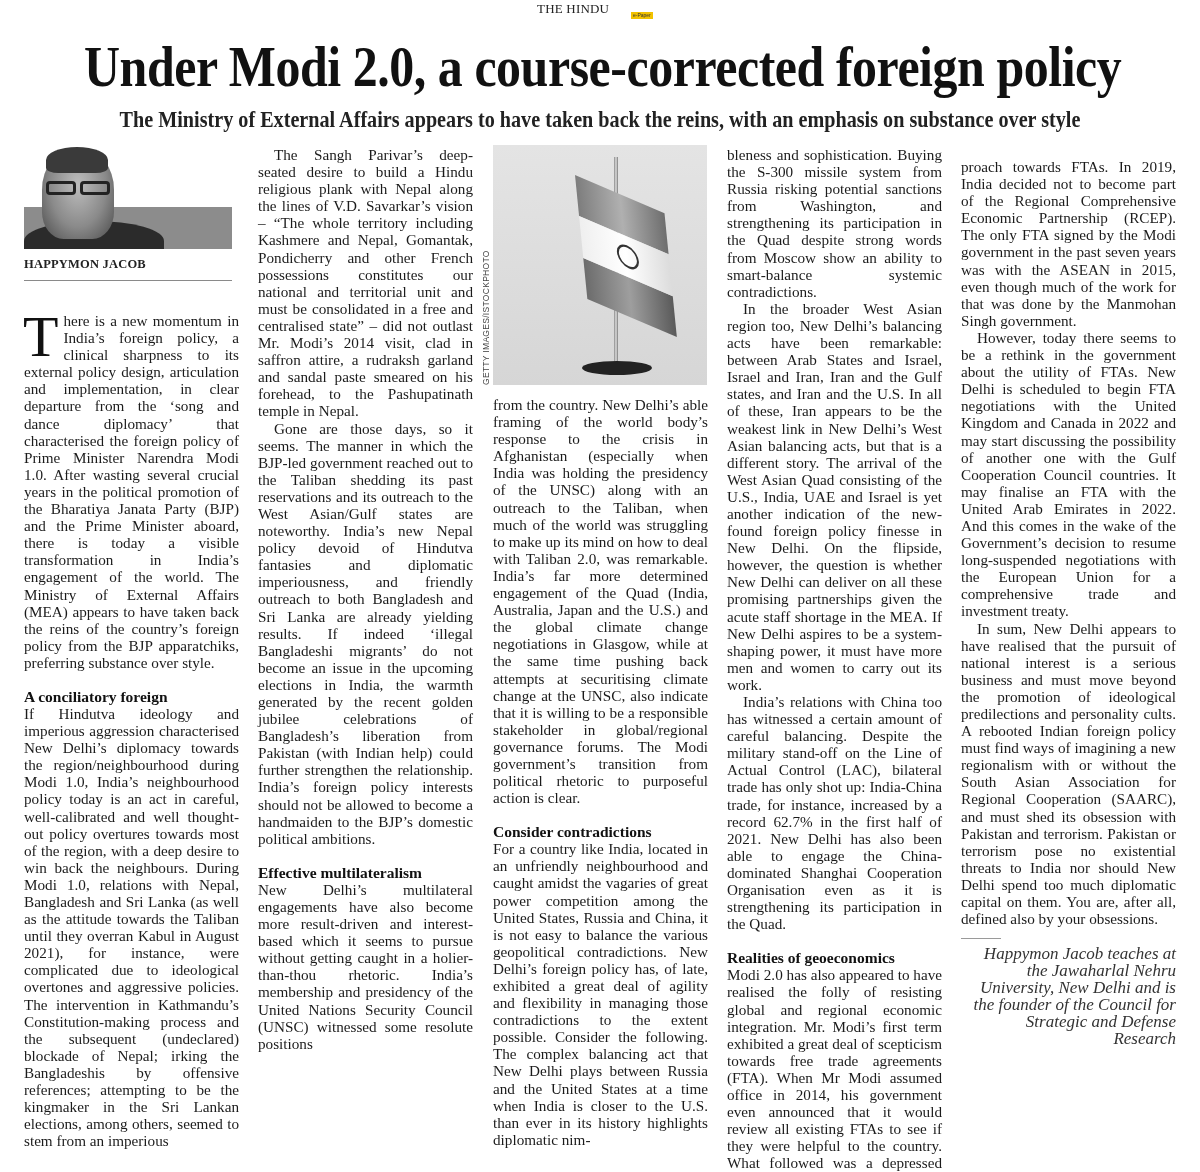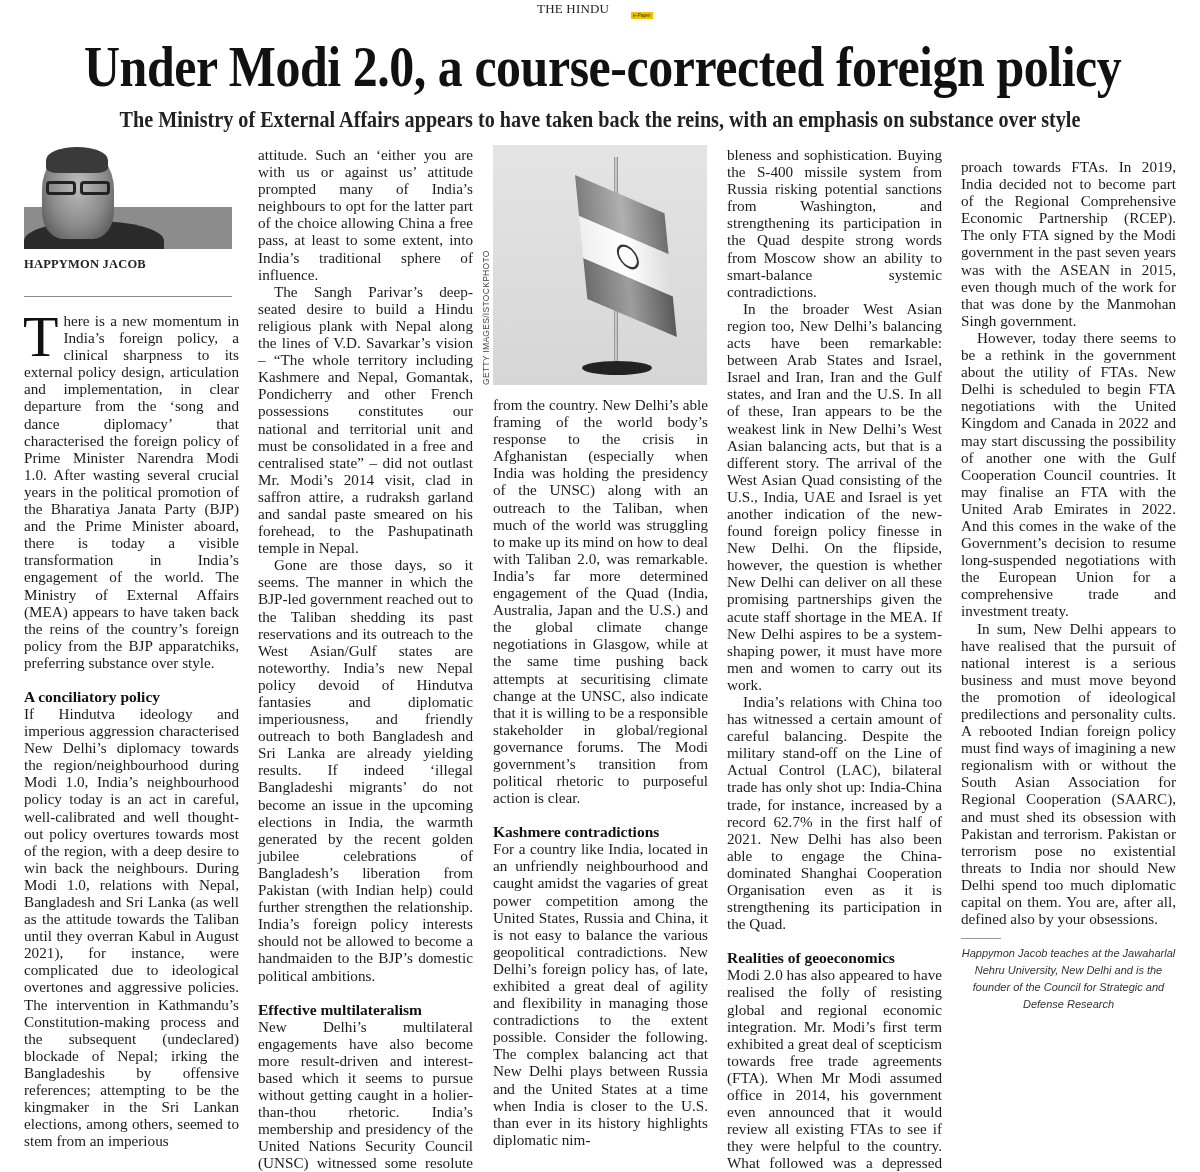--- a/index.html
+++ b/index.html
@@ -31,35 +31,35 @@
   .dropcap { float: left; font-size: 58px; line-height: 46px; margin: 2px 5px 0 -1px; font-family: "Liberation Serif", serif; color: #111; }
 
   .author-photo { position: absolute; left: 24px; top: 145px; width: 208px; height: 104px; overflow: hidden; }
   .author-photo .band { position: absolute; left: 0; top: 62px; width: 208px; height: 42px; background: #8c8c8c; }
   .author-photo .head { position: absolute; left: 18px; top: 4px; width: 72px; height: 90px; background: radial-gradient(ellipse at 50% 40%, #bdbdbd 0%, #8a8a8a 55%, #4a4a4a 100%); border-radius: 45% 45% 30% 30%; }
   .author-photo .hair { position: absolute; left: 22px; top: 2px; width: 62px; height: 26px; background: #3a3a3a; border-radius: 50% 50% 20% 20%; }
   .author-photo .glasses { position: absolute; left: 14px; top: 36px; width: 80px; height: 14px; }
   .author-photo .glasses span { position: absolute; top: 0; width: 30px; height: 14px; border: 3px solid #222; border-radius: 4px; }
   .author-photo .shoulders { position: absolute; left: 0; top: 76px; width: 140px; height: 40px; background: #2b2b2b; border-radius: 60% 60% 0 0; }
 
-  .byline { position: absolute; left: 24px; top: 257px; width: 208px; font-family: "Liberation Serif", serif; font-weight: bold; font-size: 12.5px; letter-spacing: 0.2px; color: #222; padding-bottom: 24px; border-bottom: 1px solid #8a8a8a; }
+  .byline { position: absolute; left: 24px; top: 257px; width: 208px; font-family: "Liberation Serif", serif; font-weight: bold; font-size: 12.5px; letter-spacing: 0.2px; color: #222; padding-bottom: 8px; border-bottom: 1px solid #8a8a8a; }
 
   .flag-photo { position: absolute; left: 493px; top: 145px; width: 214px; height: 240px; background: linear-gradient(180deg, #e4e4e4 0%, #d6d6d6 100%); overflow: hidden; }
   .flag-photo .pole { position: absolute; left: 121px; top: 12px; width: 4px; height: 212px; background: linear-gradient(90deg, #8a8a8a, #dcdcdc, #7a7a7a); }
   .flag-photo .base { position: absolute; left: 89px; top: 216px; width: 70px; height: 14px; background: #222; border-radius: 50%; }
   .flag-photo .flag { position: absolute; left: 82px; top: 30px; width: 90px; height: 118px; transform: skewY(28deg) rotate(-6deg); transform-origin: left top; }
   .flag-photo .flag .s1 { height: 39px; background: linear-gradient(90deg, #7d7d7d, #b0b0b0, #6e6e6e); }
   .flag-photo .flag .s2 { height: 40px; background: linear-gradient(90deg, #efefef, #ffffff, #dcdcdc); position: relative; }
   .flag-photo .flag .s3 { height: 39px; background: linear-gradient(90deg, #6c6c6c, #9e9e9e, #5a5a5a); }
   .flag-photo .flag .chakra { position: absolute; left: 36px; top: 9px; width: 22px; height: 22px; border: 2px solid #333; border-radius: 50%; }
   .photo-credit { position: absolute; left: 481px; top: 160px; width: 12px; height: 225px; }
   .photo-credit span { position: absolute; left: 0; bottom: 0; transform: rotate(-90deg); transform-origin: left bottom; white-space: nowrap; font-family: "Liberation Sans", sans-serif; font-size: 8.5px; letter-spacing: 0.3px; color: #444; display: block; width: 120px; margin-left: 10px; }
 
   .endrule { width: 40px; border-top: 1px solid #9a9a9a; margin-top: 11px; margin-bottom: 6px; }
-  .author-note { font-family: Liberation Sans, sans-serif; font-style: italic; font-size: 11px; line-height: 17px; text-align: center; text-indent: 0 !important; color: #333; }
+  .author-note { font-family: Liberation Serif, serif; font-style: italic; font-size: 17px; line-height: 17px; text-align: right; text-indent: 0 !important; color: #333; }
 </style>
 </head>
 <body>
 
 <div class="masthead">
   <div class="logo">
     <span>THE HINDU</span>
   </div>
   <div class="badge">e-Paper</div>
 </div>
@@ -89,40 +89,39 @@
     <div class="s1"></div>
     <div class="s2">
         <div class="chakra"></div>
       </div>
     <div class="s3"></div>
   </div>
 </div>
 
 <div class="col c1">
   <p class="noindent"><span class="dropcap">T</span><span>here is a new momentum in India’s foreign policy, a clinical sharpness to its external policy design, articulation and implementation, in clear departure from the ‘song and dance diplomacy’ that characterised the foreign policy of Prime Minister Narendra Modi 1.0. After wasting several crucial years in the political promotion of the Bharatiya Janata Party (BJP) and the Prime Minister aboard, there is today a visible transformation in India’s engagement of the world. The Ministry of External Affairs (MEA) appears to have taken back the reins of the country’s foreign policy from the BJP apparatchiks, preferring substance over style.</span></p>
-  <h3>A conciliatory policy</h3>
+  <h3>A conciliatory foreign</h3>
   <p class="noindent">If Hindutva ideology and imperious aggression characterised New Delhi’s diplomacy towards the region/neighbourhood during Modi 1.0, India’s neighbourhood policy today is an act in careful, well-calibrated and well thought-out policy overtures towards most of the region, with a deep desire to win back the neighbours. During Modi 1.0, relations with Nepal, Bangladesh and Sri Lanka (as well as the attitude towards the Taliban until they overran Kabul in August 2021), for instance, were complicated due to ideological overtones and aggressive policies. The intervention in Kathmandu’s Constitution-making process and the subsequent (undeclared) blockade of Nepal; irking the Bangladeshis by offensive references; attempting to be the kingmaker in the Sri Lankan elections, among others, seemed to stem from an imperious</p>
 </div>
 
 <div class="col c2">
-  <p class="noindent">attitude. Such an ‘either you are with us or against us’ attitude prompted many of India’s neighbours to opt for the latter part of the choice allowing China a free pass, at least to some extent, into India’s traditional sphere of influence.</p>
   <p>The Sangh Parivar’s deep-seated desire to build a Hindu religious plank with Nepal along the lines of V.D. Savarkar’s vision – “The whole territory including Kashmere and Nepal, Gomantak, Pondicherry and other French possessions constitutes our national and territorial unit and must be consolidated in a free and centralised state” – did not outlast Mr. Modi’s 2014 visit, clad in saffron attire, a rudraksh garland and sandal paste smeared on his forehead, to the Pashupatinath temple in Nepal.</p>
   <p>Gone are those days, so it seems. The manner in which the BJP-led government reached out to the Taliban shedding its past reservations and its outreach to the West Asian/Gulf states are noteworthy. India’s new Nepal policy devoid of Hindutva fantasies and diplomatic imperiousness, and friendly outreach to both Bangladesh and Sri Lanka are already yielding results. If indeed ‘illegal Bangladeshi migrants’ do not become an issue in the upcoming elections in India, the warmth generated by the recent golden jubilee celebrations of Bangladesh’s liberation from Pakistan (with Indian help) could further strengthen the relationship. India’s foreign policy interests should not be allowed to become a handmaiden to the BJP’s domestic political ambitions.</p>
   <h3>Effective multilateralism</h3>
   <p class="noindent">New Delhi’s multilateral engagements have also become more result-driven and interest-based which it seems to pursue without getting caught in a holier-than-thou rhetoric. India’s membership and presidency of the United Nations Security Council (UNSC) witnessed some resolute positions</p>
 </div>
 
 <div class="col c3">
   <p class="noindent">from the country. New Delhi’s able framing of the world body’s response to the crisis in Afghanistan (especially when India was holding the presidency of the UNSC) along with an outreach to the Taliban, when much of the world was struggling to make up its mind on how to deal with Taliban 2.0, was remarkable. India’s far more determined engagement of the Quad (India, Australia, Japan and the U.S.) and the global climate change negotiations in Glasgow, while at the same time pushing back attempts at securitising climate change at the UNSC, also indicate that it is willing to be a responsible stakeholder in global/regional governance forums. The Modi government’s transition from political rhetoric to purposeful action is clear.</p>
-  <h3>Kashmere contradictions</h3>
+  <h3>Consider contradictions</h3>
   <p class="noindent">For a country like India, located in an unfriendly neighbourhood and caught amidst the vagaries of great power competition among the United States, Russia and China, it is not easy to balance the various geopolitical contradictions. New Delhi’s foreign policy has, of late, exhibited a great deal of agility and flexibility in managing those contradictions to the extent possible. Consider the following. The complex balancing act that New Delhi plays between Russia and the United States at a time when India is closer to the U.S. than ever in its history highlights diplomatic nim-</p>
 </div>
 
 <div class="col c4">
-  <p class="noindent">bleness and sophistication. Buying the S-400 missile system from Russia risking potential sanctions from Washington, and strengthening its participation in the Quad despite strong words from Moscow show an ability to smart-balance systemic contradictions.</p>
+  <p class="noindent">bleness and sophistication. Buying the S-300 missile system from Russia risking potential sanctions from Washington, and strengthening its participation in the Quad despite strong words from Moscow show an ability to smart-balance systemic contradictions.</p>
   <p>In the broader West Asian region too, New Delhi’s balancing acts have been remarkable: between Arab States and Israel, Israel and Iran, Iran and the Gulf states, and Iran and the U.S. In all of these, Iran appears to be the weakest link in New Delhi’s West Asian balancing acts, but that is a different story. The arrival of the West Asian Quad consisting of the U.S., India, UAE and Israel is yet another indication of the new-found foreign policy finesse in New Delhi. On the flipside, however, the question is whether New Delhi can deliver on all these promising partnerships given the acute staff shortage in the MEA. If New Delhi aspires to be a system-shaping power, it must have more men and women to carry out its work.</p>
   <p>India’s relations with China too has witnessed a certain amount of careful balancing. Despite the military stand-off on the Line of Actual Control (LAC), bilateral trade has only shot up: India-China trade, for instance, increased by a record 62.7% in the first half of 2021. New Delhi has also been able to engage the China-dominated Shanghai Cooperation Organisation even as it is strengthening its participation in the Quad.</p>
   <h3>Realities of geoeconomics</h3>
   <p class="noindent">Modi 2.0 has also appeared to have realised the folly of resisting global and regional economic integration. Mr. Modi’s first term exhibited a great deal of scepticism towards free trade agreements (FTA). When Mr Modi assumed office in 2014, his government even announced that it would review all existing FTAs to see if they were helpful to the country. What followed was a depressed Indian ap-</p>
 </div>
 
 <div class="col c5">
   <p class="noindent">proach towards FTAs. In 2019, India decided not to become part of the Regional Comprehensive Economic Partnership (RCEP). The only FTA signed by the Modi government in the past seven years was with the ASEAN in 2015, even though much of the work for that was done by the Manmohan Singh government.</p>
   <p>However, today there seems to be a rethink in the government about the utility of FTAs. New Delhi is scheduled to begin FTA negotiations with the United Kingdom and Canada in 2022 and may start discussing the possibility of another one with the Gulf Cooperation Council countries. It may finalise an FTA with the United Arab Emirates in 2022. And this comes in the wake of the Government’s decision to resume long-suspended negotiations with the European Union for a comprehensive trade and investment treaty.</p>
   <p>In sum, New Delhi appears to have realised that the pursuit of national interest is a serious business and must move beyond the promotion of ideological predilections and personality cults. A rebooted Indian foreign policy must find ways of imagining a new regionalism with or without the South Asian Association for Regional Cooperation (SAARC), and must shed its obsession with Pakistan and terrorism. Pakistan or terrorism pose no existential threats to India nor should New Delhi spend too much diplomatic capital on them. You are, after all, defined also by your obsessions.</p>

